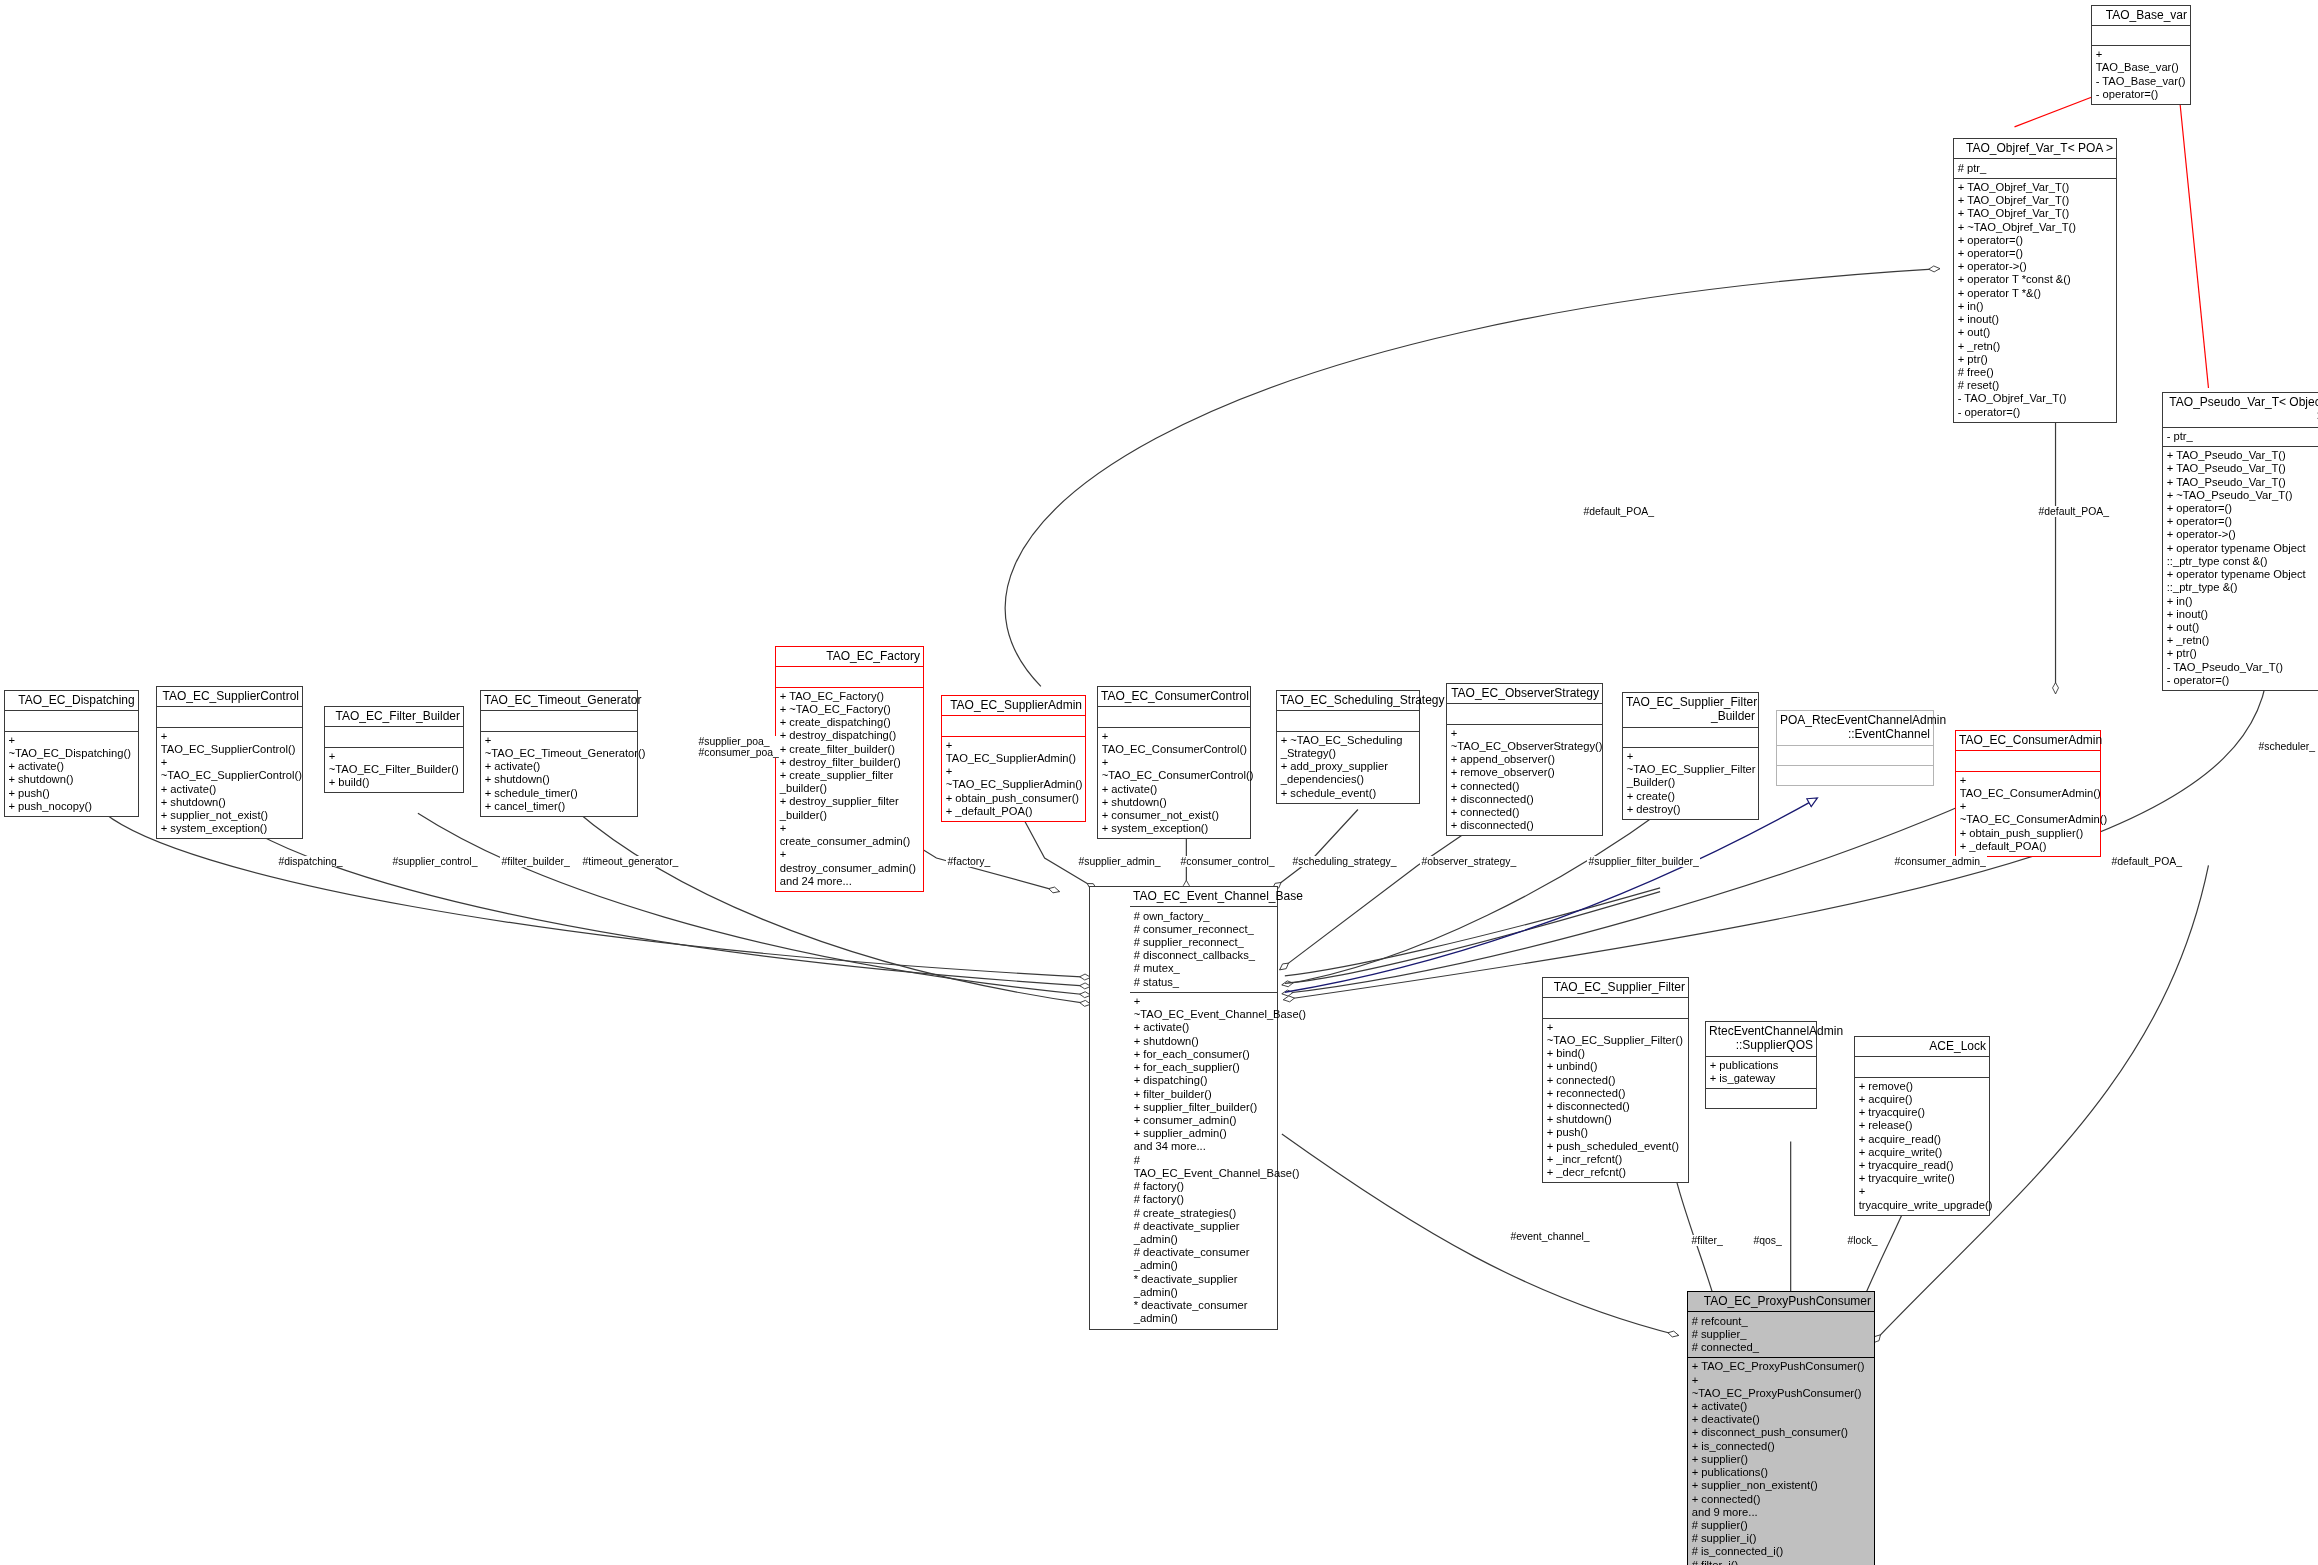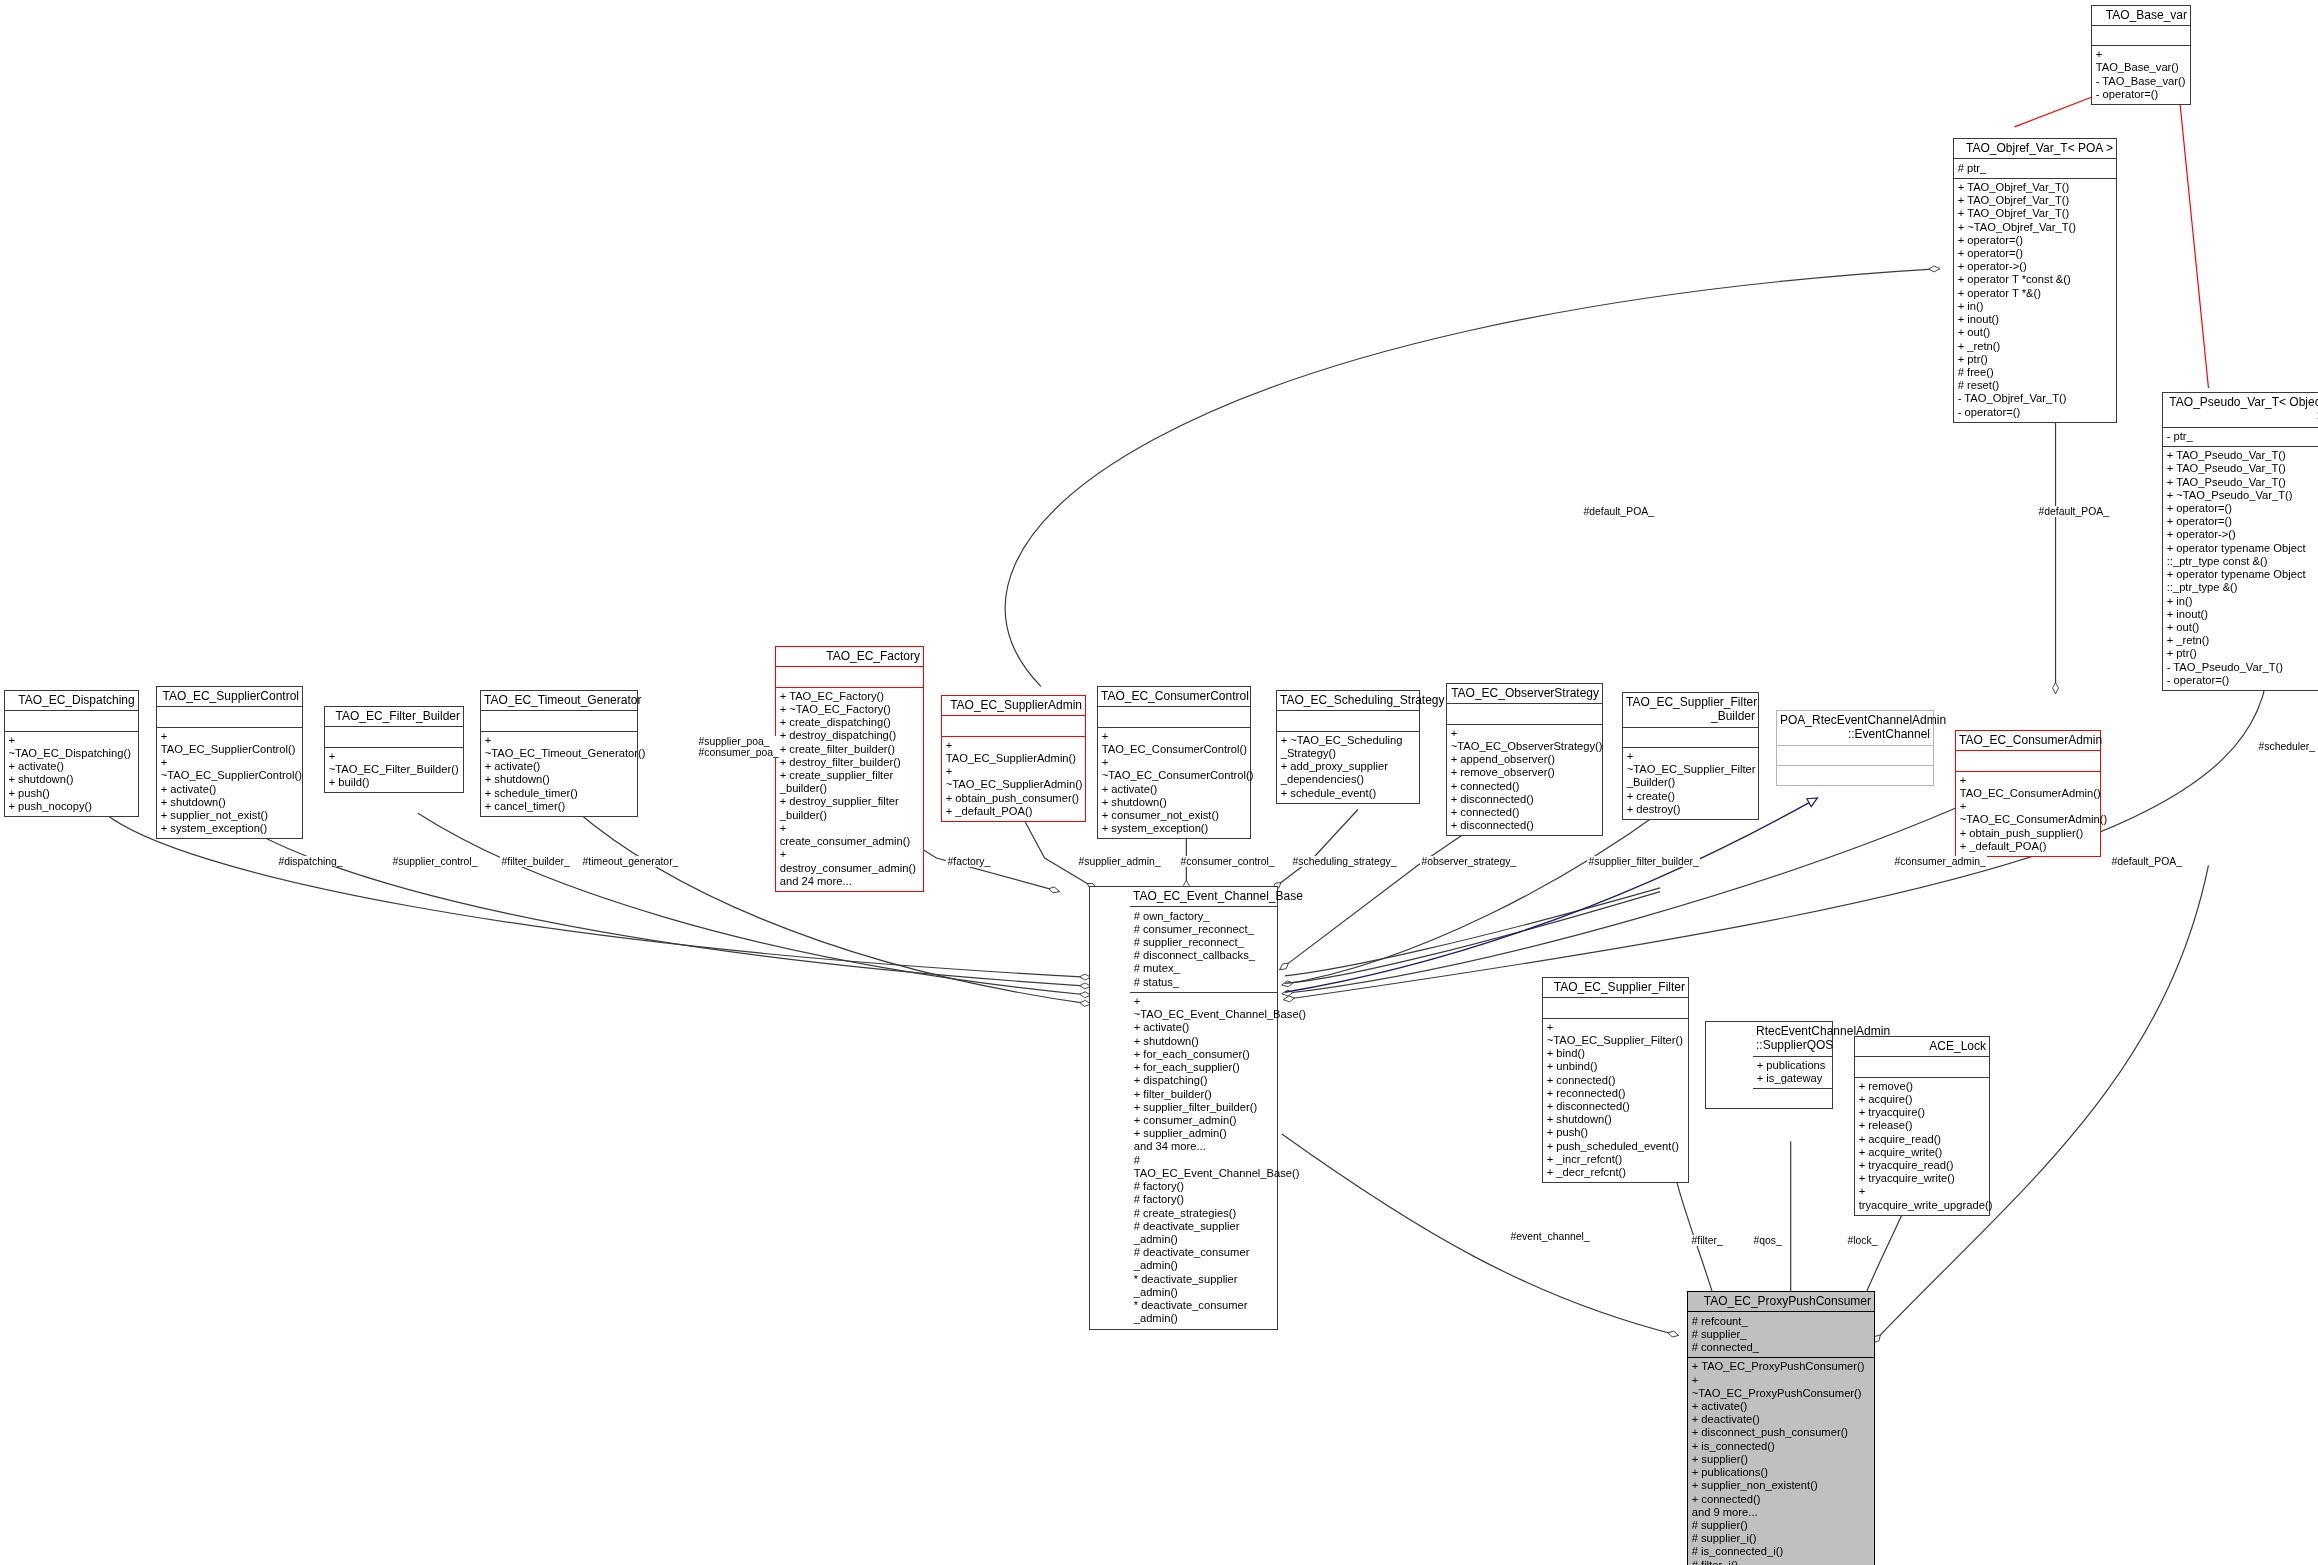--- a/index.html
+++ b/index.html
@@ -336,21 +336,21 @@
 + connected()
 + reconnected()
 + disconnected()
 + shutdown()
 + push()
 + push_scheduled_event()
 + _incr_refcnt()
 + _decr_refcnt()</div>
   </div>
 
-  <div class="node" style="left:1705px; top:1021px; width:128px;padding-left:47px;">
+  <div class="node" style="left:1705px; top:1021px; width:112px;">
     <div class="title">RtecEventChannelAdmin
 ::SupplierQOS</div>
     <div class="sec">+ publications
 + is_gateway</div>
     <div class="sec empty"></div>
   </div>
 
   <div class="node" style="left:1854px; top:1036px; width:136px;">
     <div class="title">ACE_Lock</div>
     <div class="sec empty"></div>

